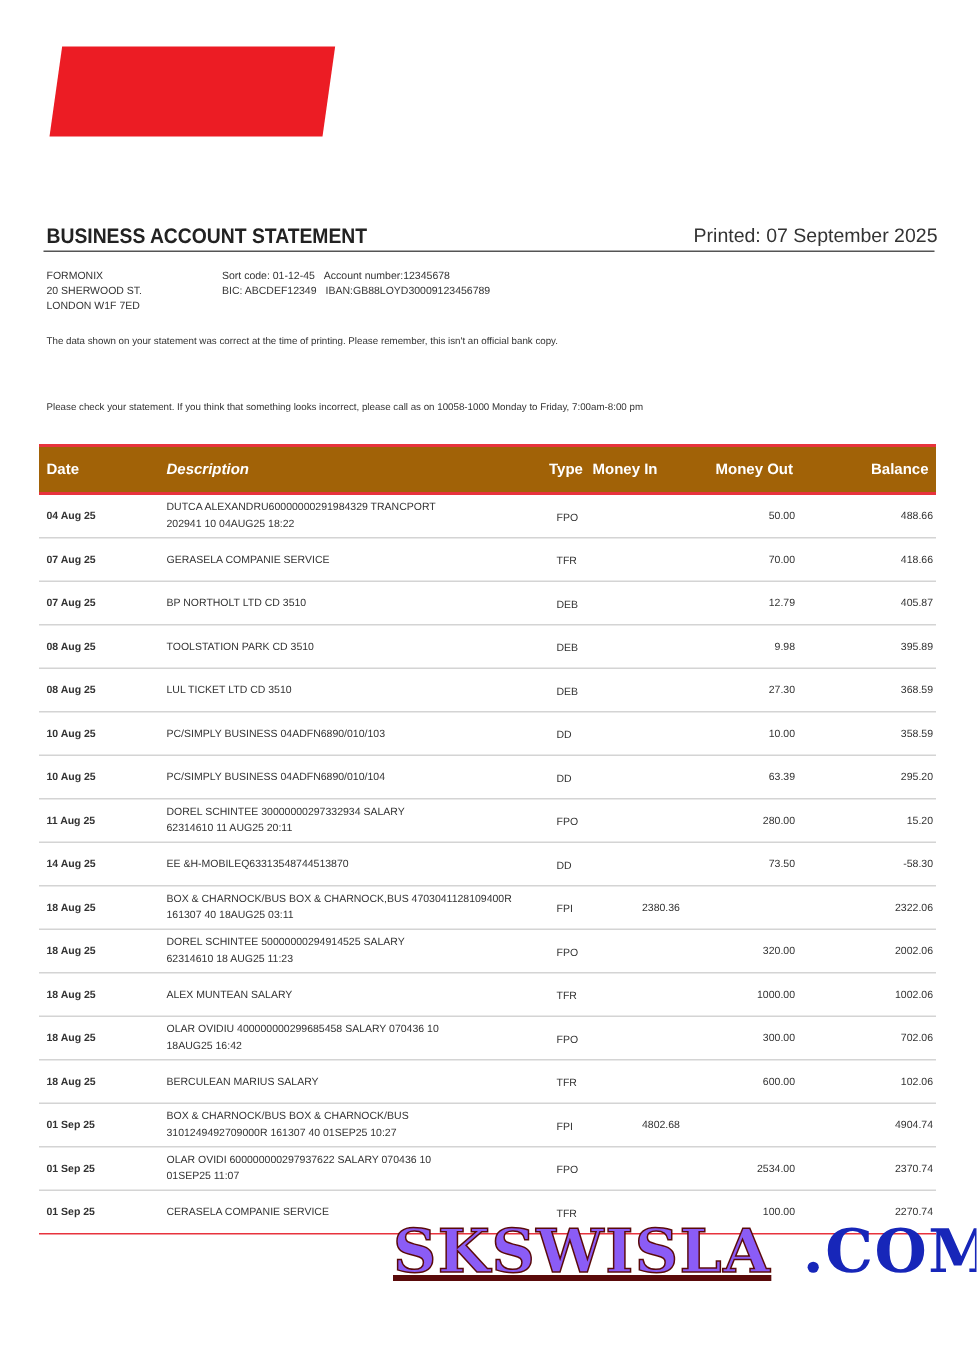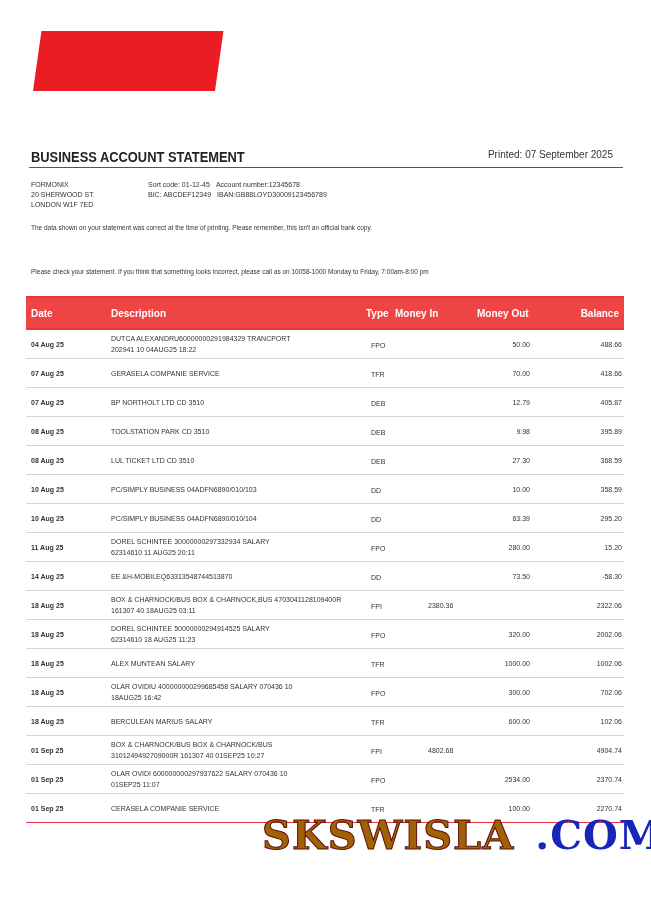--- a/index.html
+++ b/index.html
@@ -5,47 +5,47 @@
   html, body { margin:0; padding:0; background:#ffffff; }
   body { width:651px; height:903px; position:relative; overflow:hidden; font-family:"Liberation Sans", sans-serif; color:#222; }
   .logo { position:absolute; left:33px; top:28px; width:340px; height:100px; }
   .logo .redbar { position:absolute; left:0; top:3px; width:182px; height:60px; background:#ec1c24; transform:skewX(-8deg); transform-origin:bottom left; }
   .logo .bcr { position:absolute; left:178px; top:-14px; font-family:"Liberation Sans", sans-serif; font-weight:bold; font-style:italic; font-size:82px; color:#1f4fa3; letter-spacing:-4px; line-height:1; }
   .logo .tag { position:absolute; left:84px; top:75px; font-size:16.5px; white-space:nowrap; letter-spacing:0.2px; }
   .logo .tag .red { color:#e8333d; }
   .logo .tag .blue { color:#3b5ba8; }
 
   .title { position:absolute; left:31px; top:149px; font-size:14px; font-weight:bold; color:#222; transform:scaleX(0.92); transform-origin:left; }
-  .printed { position:absolute; right:38px; top:149px; font-size:10px; color:#333; }
+  .printed { position:absolute; right:26px; top:149px; font-size:13px; color:#333; }
   .title-rule { position:absolute; left:29px; right:28px; top:167px; height:1px; background:#555; }
 
   .addr { position:absolute; left:31px; top:180px; font-size:7px; line-height:10px; color:#333; }
   .acct { position:absolute; left:148px; top:180px; font-size:7px; line-height:10px; color:#333; }
   .acct span { display:inline-block; margin-right:6px; }
   .note1 { position:absolute; left:31px; top:224px; font-size:6.5px; color:#333; }
   .note2 { position:absolute; left:31px; top:268px; font-size:6.5px; color:#333; }
 
   .table { position:absolute; left:26px; top:296px; width:598px; }
-  .thead { height:30px; background:#ef4444; border-top:2px solid #e8333d; border-bottom:2px solid #e8333d; position:relative; color:#fff; font-weight:bold; font-size:10px; }
+  .thead { height:30px; background:#a16207; border-top:2px solid #e8333d; border-bottom:2px solid #e8333d; position:relative; color:#fff; font-weight:bold; font-size:10px; }
   .thead div { position:absolute; top:10px; }
-  .th-date { left:5px; } .th-desc { left:85px; } .th-type { left:340px; } .th-in { left:369px; } .th-out { left:451px; } .th-bal { right:5px; }
+  .th-date { left:5px; } .th-desc { left:85px;font-style:italic; } .th-type { left:340px; } .th-in { left:369px; } .th-out { left:451px; } .th-bal { right:5px; }
   .row { position:relative; border-bottom:1.5px solid #d4d4d4; font-size:7px; color:#333; }
   .row.h1 { height:28px; } .row.h2 { height:28px; }
   .row div { position:absolute; }
   .c-date { left:5px; top:11px; font-weight:bold; }
   .c-desc { left:85px; line-height:11px; width:250px; }
   .row.h1 .c-desc { top:9px; } .row.h2 .c-desc { top:3px; }
   .c-type { left:345px; top:12px; }
   .c-in { left:402px; top:11px; }
   .c-out { left:420px; width:84px; text-align:right; top:11px; }
   .c-bal { right:2px; top:11px; }
   .row.last { border-bottom:1.5px solid #e8333d; }
 
   .watermark { position:absolute; left:262px; top:811px; font-family:"DejaVu Serif", serif; font-size:40px; font-weight:bold; letter-spacing:1px; white-space:nowrap; }
-  .watermark .r { color:#a16207; -webkit-text-stroke:1px #5a0a0a; }
+  .watermark .r { color:#8b5cf6;text-decoration:underline; -webkit-text-stroke:1px #5a0a0a; }
   .watermark .b { color:#1726b9;margin-left:21px; }
 </style>
 </head>
 <body>
 
 <div class="logo">
   <div class="redbar"></div>
 </div>
 
 <div class="title">BUSINESS ACCOUNT STATEMENT</div>

